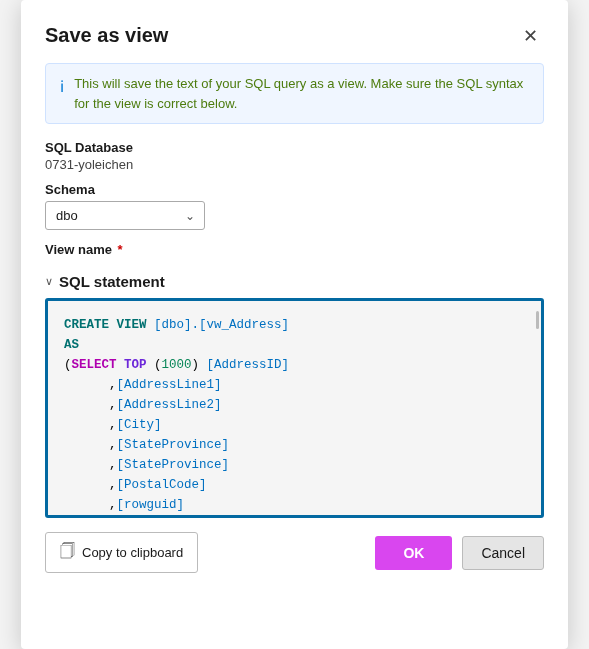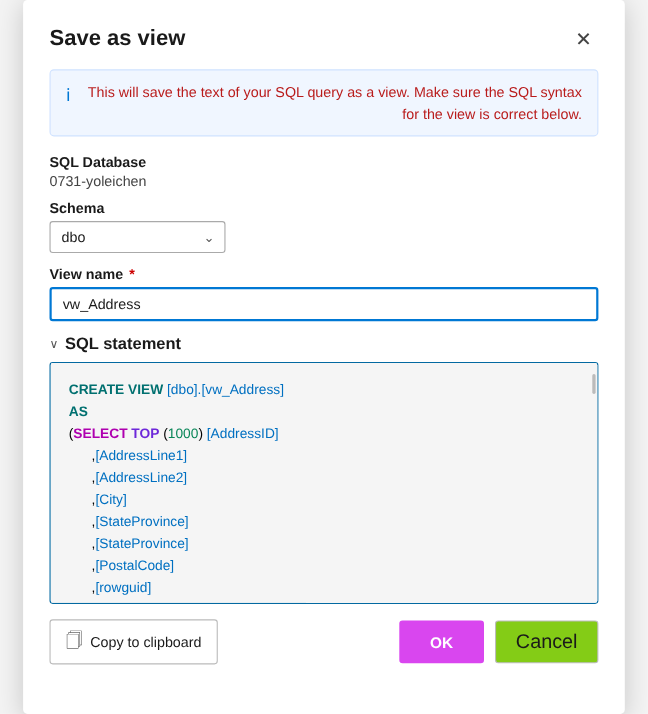--- a/index.html
+++ b/index.html
@@ -54,23 +54,22 @@
       margin-bottom: 16px;
     }
     .info-icon {
       color: #0078d4;
       font-size: 16px;
       margin-top: 1px;
       flex-shrink: 0;
     }
     .info-text {
       font-size: 13px;
-      color: #b91c1c;
+      color: #4d7c0f;
       line-height: 1.5;
-      text-align: right;
     }
     .field-label {
       font-size: 13px;
       font-weight: 700;
       color: #1a1a1a;
       margin-bottom: 2px;
     }
     .field-value {
       font-size: 13px;
       color: #444;
@@ -136,24 +135,24 @@
       font-size: 11px;
       color: #555;
     }
     .sql-section-label {
       font-size: 15px;
       font-weight: 600;
       color: #1a1a1a;
     }
     .sql-box {
       background: #f5f5f5;
-      border: 1px solid #0369a1;
+      border: 3px solid #0369a1;
       border-radius: 3px;
       padding: 14px 16px;
-      font-family: Liberation Sans, sans-serif;
+      font-family: Liberation Mono, monospace;
       font-size: 12.5px;
       line-height: 1.6;
       overflow-y: auto;
       max-height: 220px;
       position: relative;
       flex: 1;
     }
     .sql-line { display: block; white-space: pre; }
     .kw-create { color: #007070; font-weight: 600; }
     .kw-view { color: #007070; font-weight: 600; }
@@ -189,26 +188,26 @@
       background: #d946ef;
       color: #fff;
       border: none;
       border-radius: 3px;
       padding: 8px 28px;
       font-size: 14px;
       font-weight: 600;
       cursor: pointer;
     }
     .btn-cancel {
-      background: #84cc16;
+      background: #e5e5e5;
       color: #1a1a1a;
       border: 1px solid #bbb;
       border-radius: 3px;
       padding: 8px 18px;
-      font-size: 18px;
+      font-size: 14px;
       cursor: pointer;
     }
     .scrollbar-hint {
       position: absolute;
       right: 2px;
       top: 10px;
       width: 3px;
       height: 18px;
       background: #bbb;
       border-radius: 2px;
@@ -239,21 +238,20 @@
         <option>dbo</option>
       </select>
       <span class="select-arrow">⌄</span>
     </div>
   </div>
 
   <div class="form-group">
     <label class="form-label">
       <span>View name</span><span class="required-star"> *</span>
     </label>
-    <input class="text-input" type="text" value="vw_Address" style="">
   </div>
 
   <div class="sql-section-header">
     <span class="chevron">∨</span>
     <span class="sql-section-label">SQL statement</span>
   </div>
 
   <div class="sql-box">
     <div class="scrollbar-hint"></div>
 

